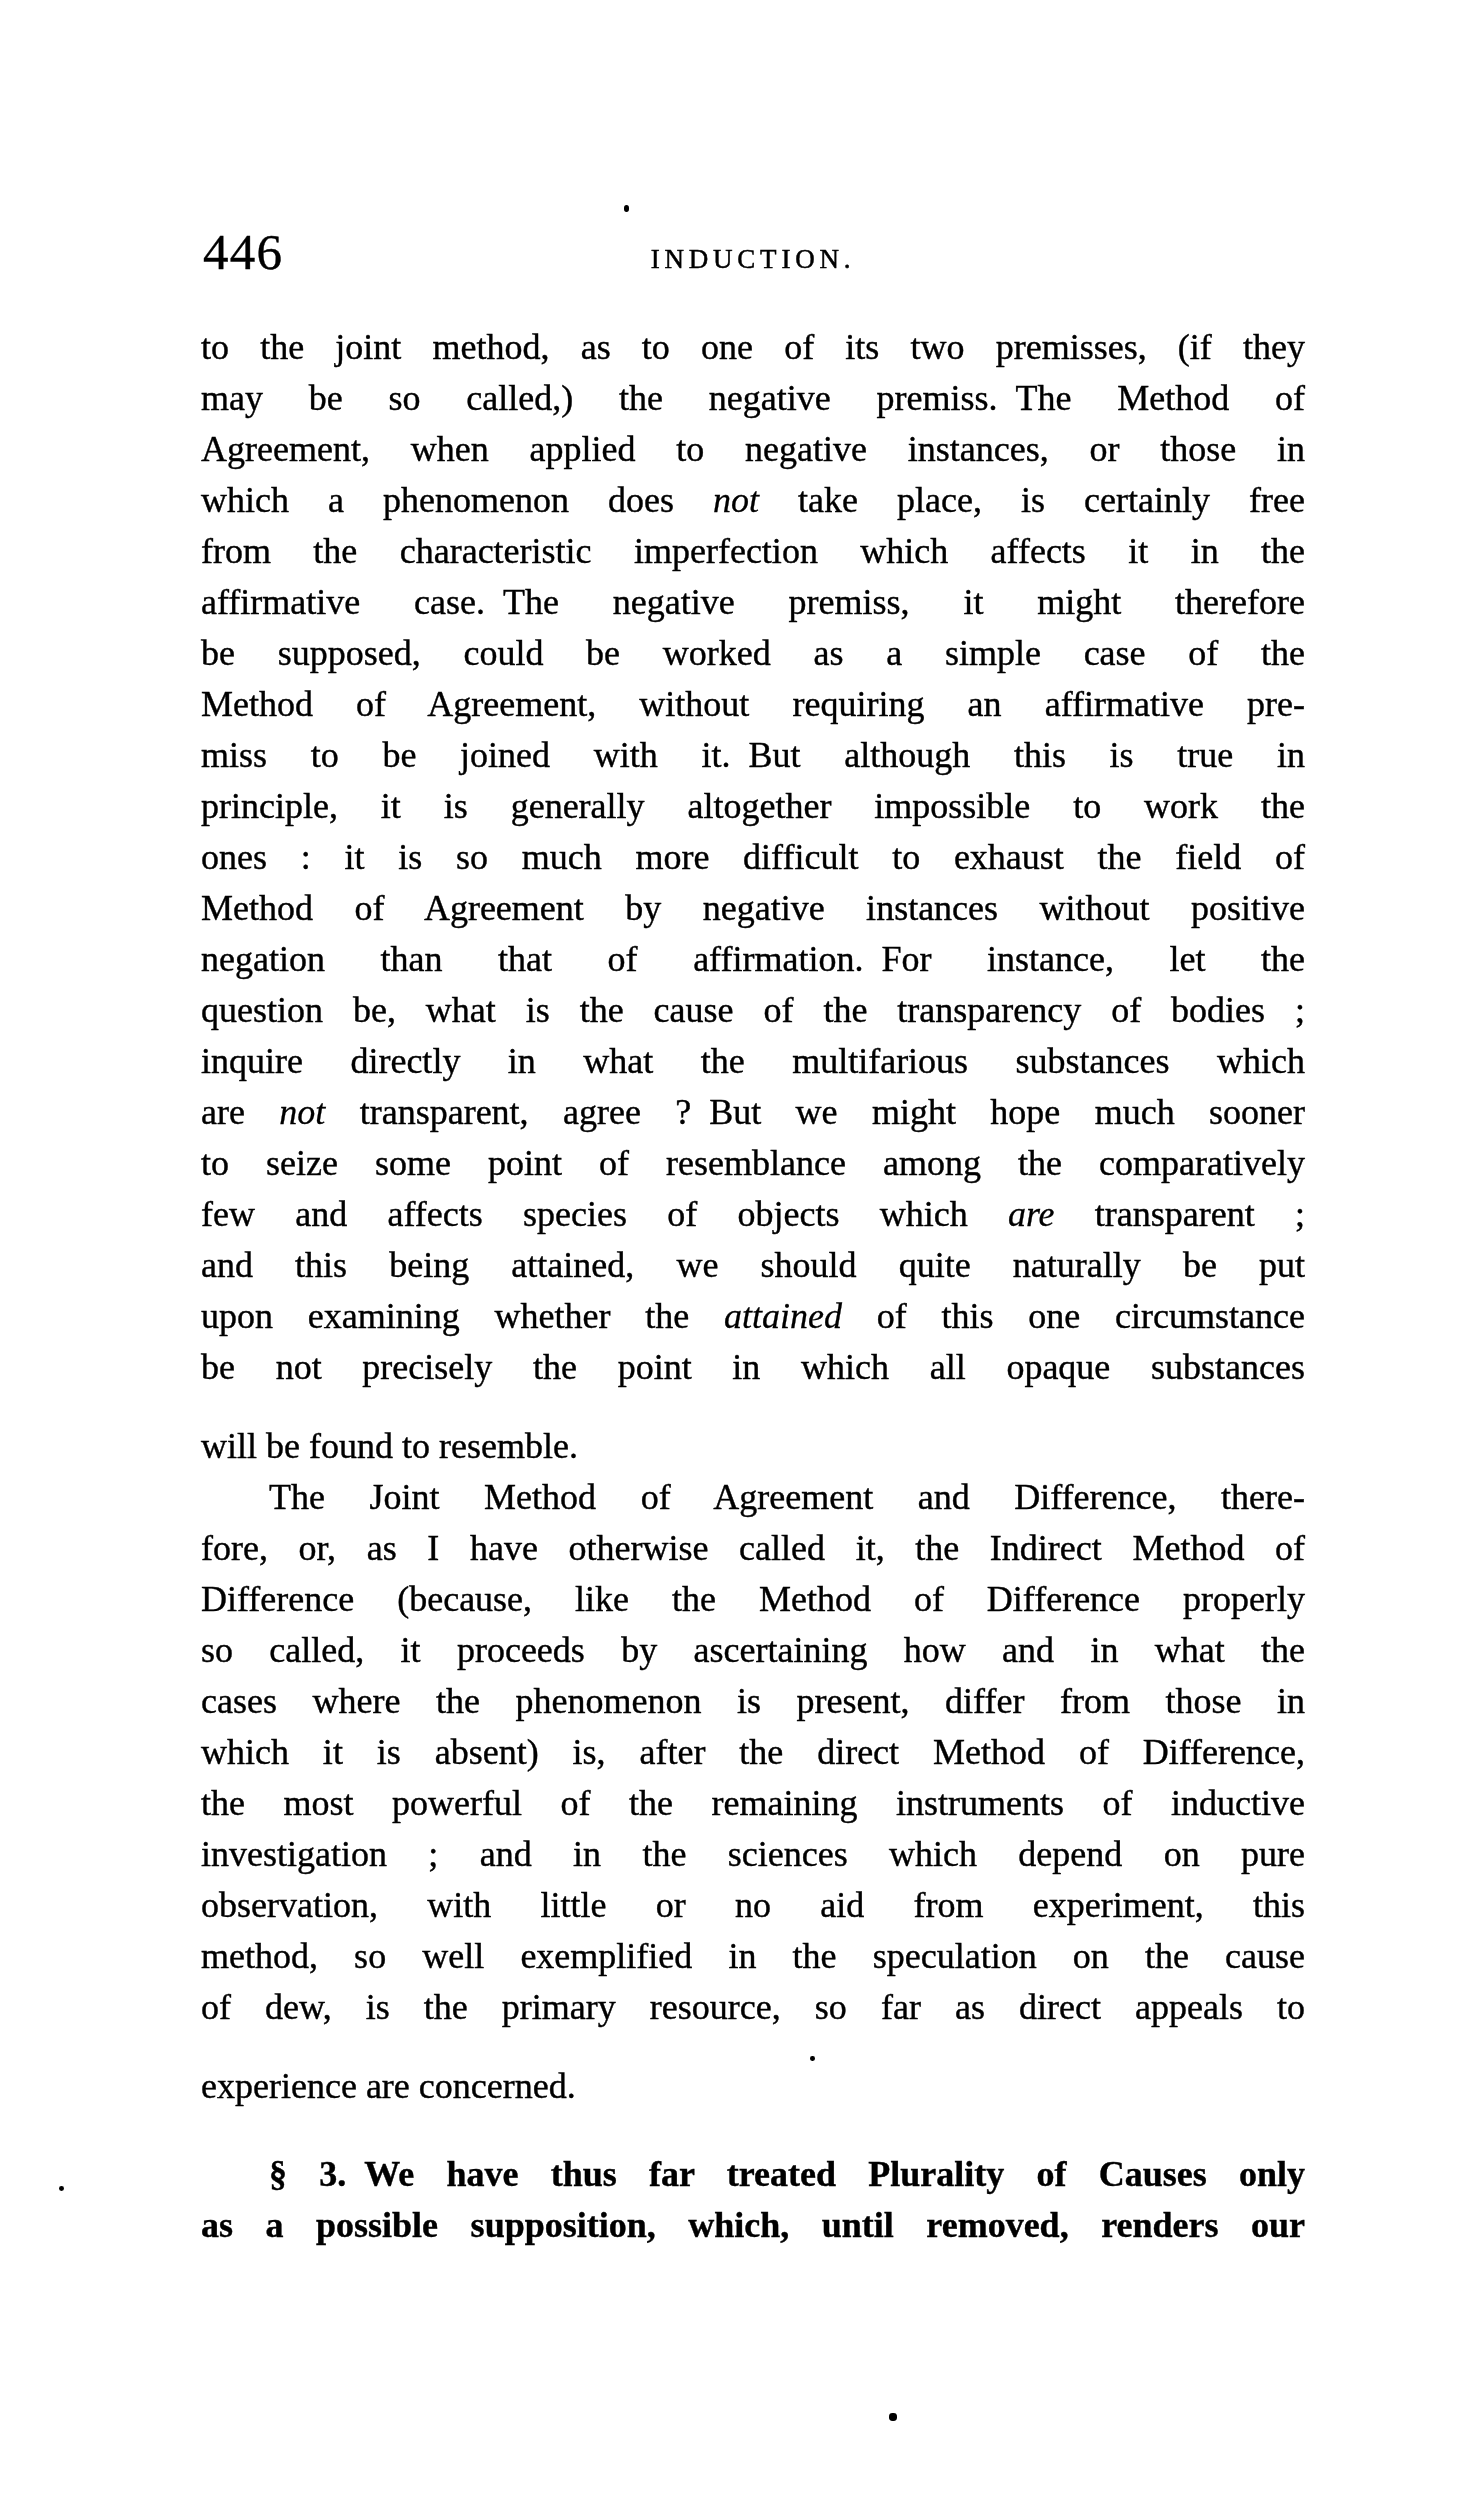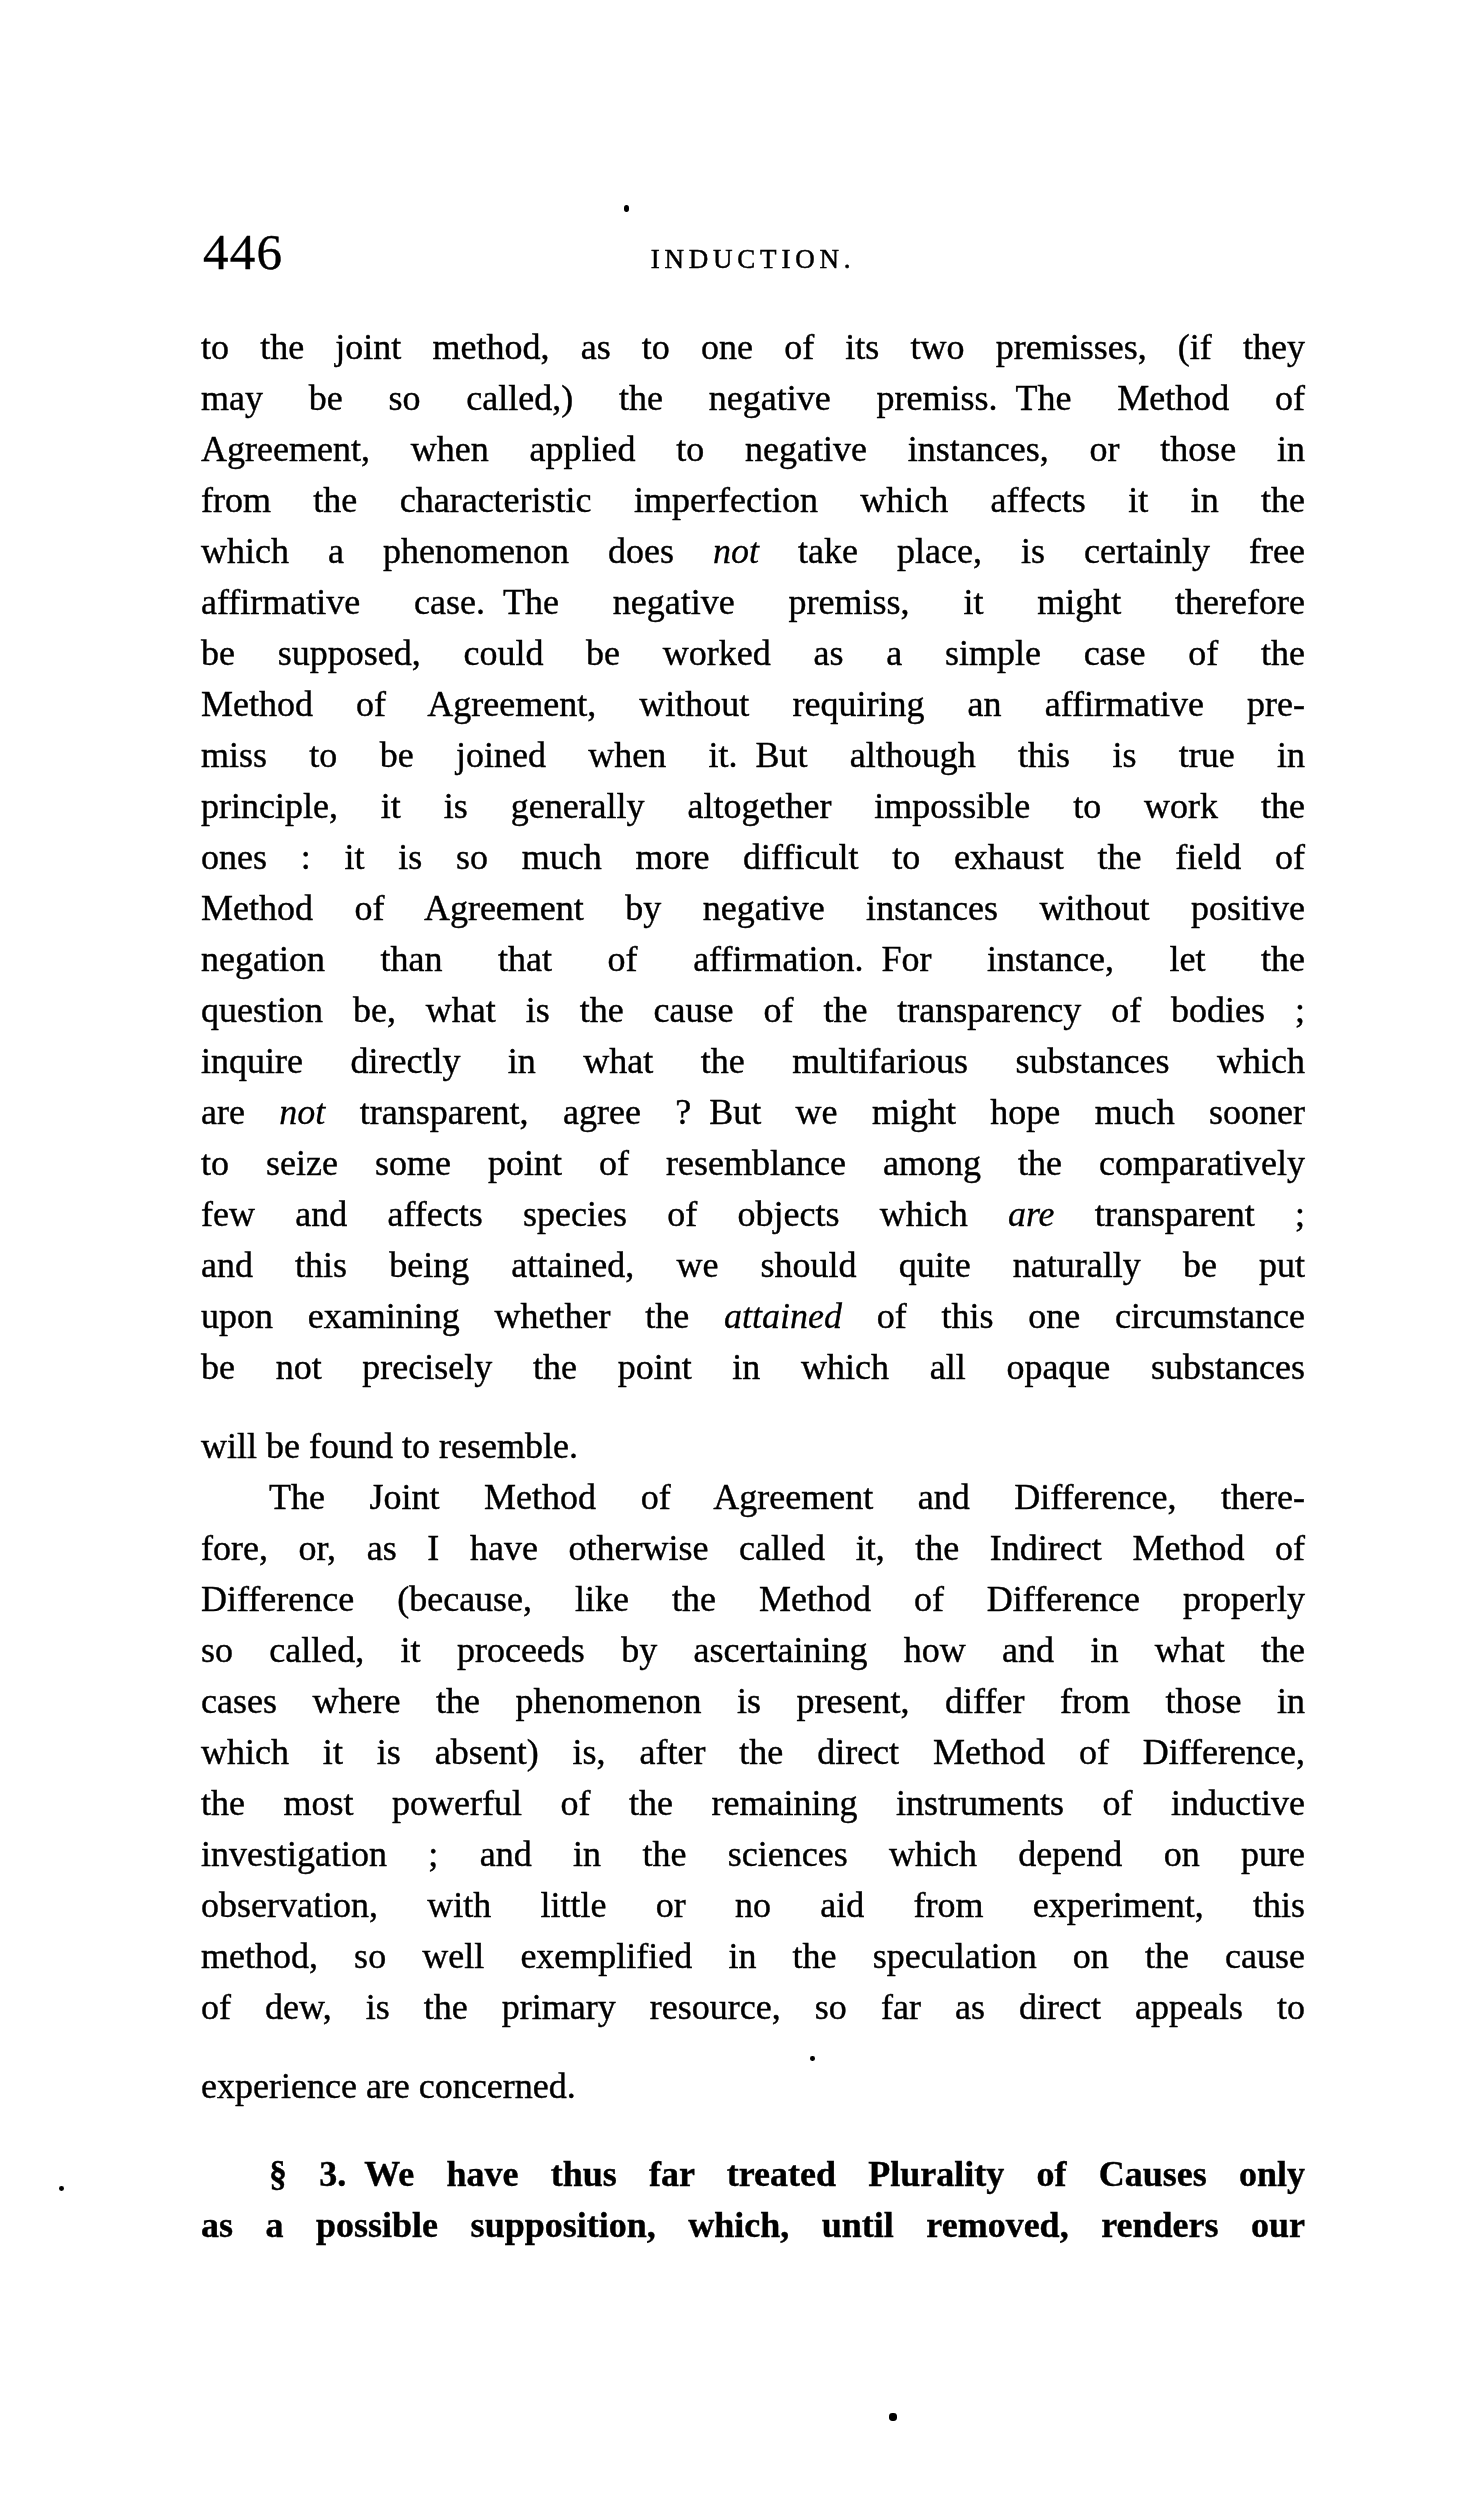--- a/index.html
+++ b/index.html
@@ -77,26 +77,26 @@
 
   <div class="page-number">446</div>
 
   <div class="running-head">INDUCTION.</div>
 
   <div class="text-block" id="text-block">
       <div class="paragraph">
         <div class="line"><span>to the joint method, as to one of its two premisses, (if they</span></div>
         <div class="line"><span>may be so called,) the negative premiss. The Method of</span></div>
         <div class="line"><span>Agreement, when applied to negative instances, or those in</span></div>
+        <div class="line"><span>which a phenomenon does </span><i>not</i><span> take place, is certainly free</span></div>
         <div class="line"><span>from the characteristic imperfection which affects it in the</span></div>
-        <div class="line"><span>which a phenomenon does </span><i>not</i><span> take place, is certainly free</span></div>
         <div class="line"><span>affirmative case. The negative premiss, it might therefore</span></div>
         <div class="line"><span>be supposed, could be worked as a simple case of the</span></div>
         <div class="line"><span>Method of Agreement, without requiring an affirmative pre-</span></div>
-        <div class="line"><span>miss to be joined when it. But although this is true in</span></div>
+        <div class="line"><span>miss to be joined with it. But although this is true in</span></div>
         <div class="line"><span>principle, it is generally altogether impossible to work the</span></div>
         <div class="line"><span>ones : it is so much more difficult to exhaust the field of</span></div>
         <div class="line"><span>Method of Agreement by negative instances without positive</span></div>
         <div class="line"><span>negation than that of affirmation. For instance, let the</span></div>
         <div class="line"><span>question be, what is the cause of the transparency of bodies ;</span></div>
         <div class="line"><span>inquire directly in what the multifarious substances which</span></div>
         <div class="line"><span>are </span><i>not</i><span> transparent, agree ? But we might hope much sooner</span></div>
         <div class="line"><span>to seize some point of resemblance among the comparatively</span></div>
         <div class="line"><span>few and affects species of objects which </span><i>are</i><span> transparent ;</span></div>
         <div class="line"><span>and this being attained, we should quite naturally be put</span></div>

